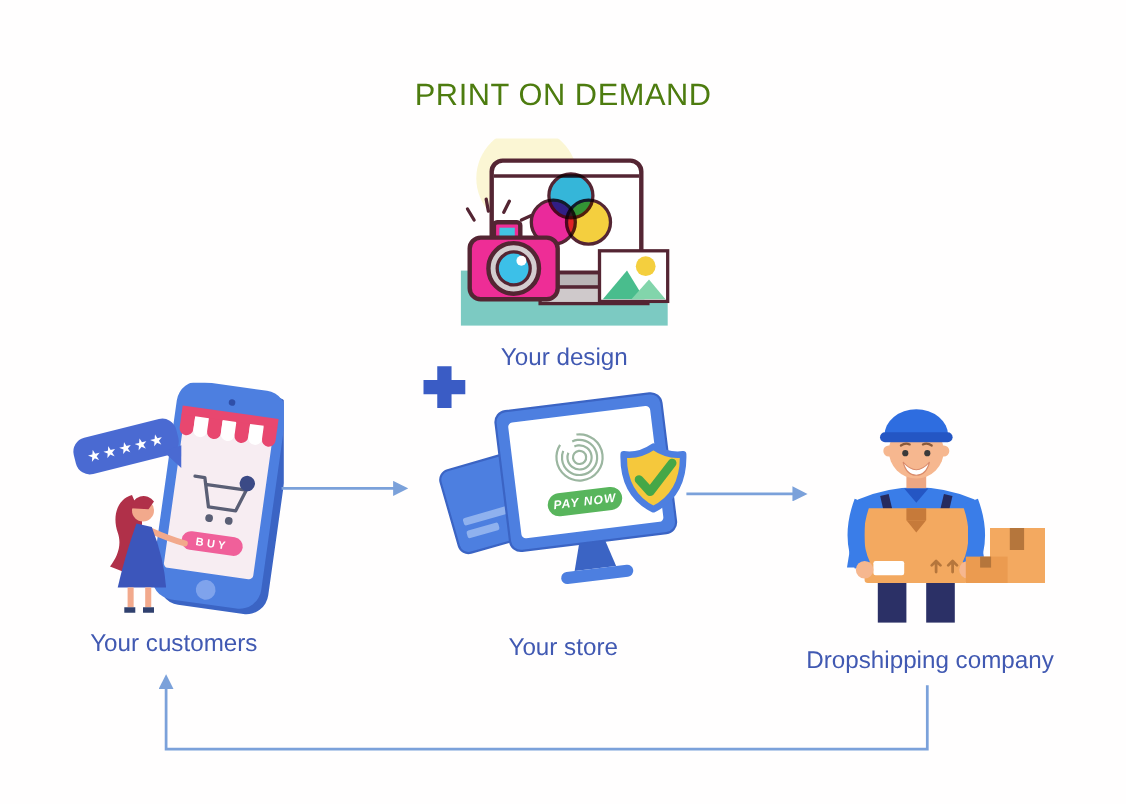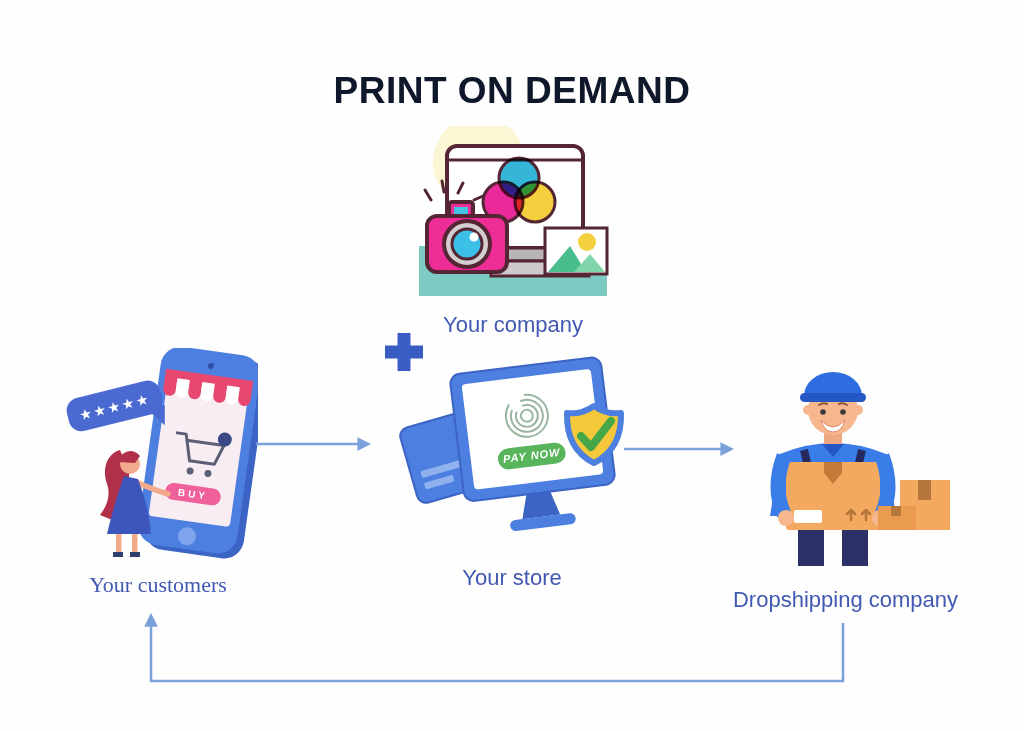--- a/index.html
+++ b/index.html
@@ -1,25 +1,25 @@
 <!DOCTYPE html>
 <html><head>
 <meta charset="utf-8">
 <style>
   html,body{margin:0;padding:0;background:#ffffff;}
   .canvas{position:relative;width:1024px;height:731px;background:#fffefe;font-family:"Liberation Sans",sans-serif;overflow:hidden;}
-  .title{position:absolute;top:70px;left:0;width:100%;text-align:center;font-size:37px;font-weight:bold;color:#0f172a;letter-spacing:.5px;}
+  .title{position:absolute;top:70px;left:0;width:100%;text-align:center;font-size:28px;font-weight:normal;color:#4d7c0f;letter-spacing:.5px;}
   .node{position:absolute;display:flex;flex-direction:column;align-items:center;}
   .node-label{font-size:22px;color:#4159b2;white-space:nowrap;}
   .node-design{left:417px;top:126px;width:192px;}
   .node-design .node-label{margin-top:14px;}
   .node-customers{left:58px;top:348px;width:200px;}
-  .node-customers .node-label{margin-top:4px;font-family:Liberation Serif, serif;}
+  .node-customers .node-label{margin-top:4px;}
   .node-store{left:398px;top:348px;width:228px;}
-  .node-store .node-label{margin-top:2px;}
+  .node-store .node-label{margin-top:12px;}
   .node-dropship{left:738px;top:352px;width:215px;}
   .node-dropship .node-label{margin-top:20px;}
   .plus{position:absolute;left:379px;top:327px;}
   .arrow{position:absolute;}
   .arrow1{left:252px;top:433px;}
   .arrow2{left:620px;top:438px;}
   .feedback{left:138px;top:603px;}
   svg{display:block;}
 </style>
 </head>
@@ -56,21 +56,21 @@
         <path d="M41 67 L46 57" stroke="#542533" stroke-width="3" stroke-linecap="round"></path>
         <path d="M57 74 L66 70" stroke="#542533" stroke-width="3" stroke-linecap="round"></path>
         <rect x="32" y="76" width="24" height="18" rx="3" fill="#ee2d96" stroke="#542533" stroke-width="4"></rect>
         <rect x="37" y="81" width="14" height="8" fill="#42c4e2"></rect>
         <rect x="10" y="90" width="80" height="56" rx="10" fill="#ee2d96" stroke="#542533" stroke-width="4"></rect>
         <circle cx="50" cy="118" r="23" fill="#d3cdcf" stroke="#542533" stroke-width="4"></circle>
         <circle cx="50" cy="118" r="15" fill="#3cc0e8" stroke="#542533" stroke-width="3"></circle>
         <circle cx="57" cy="111" r="4.5" fill="#ffffff"></circle>
       </g>
     </svg>
-    <div class="node-label">Your company</div>
+    <div class="node-label">Your design</div>
   </div>
 
   <div class="plus">
     <svg width="50" height="50" viewBox="0 0 50 50">
       <path d="M25 6 V44 M6 25 H44" stroke="#3a5cc5" stroke-width="13"></path>
     </svg>
   </div>
 
   <div class="node node-customers">
     <svg width="200" height="220" viewBox="0 0 200 220">

